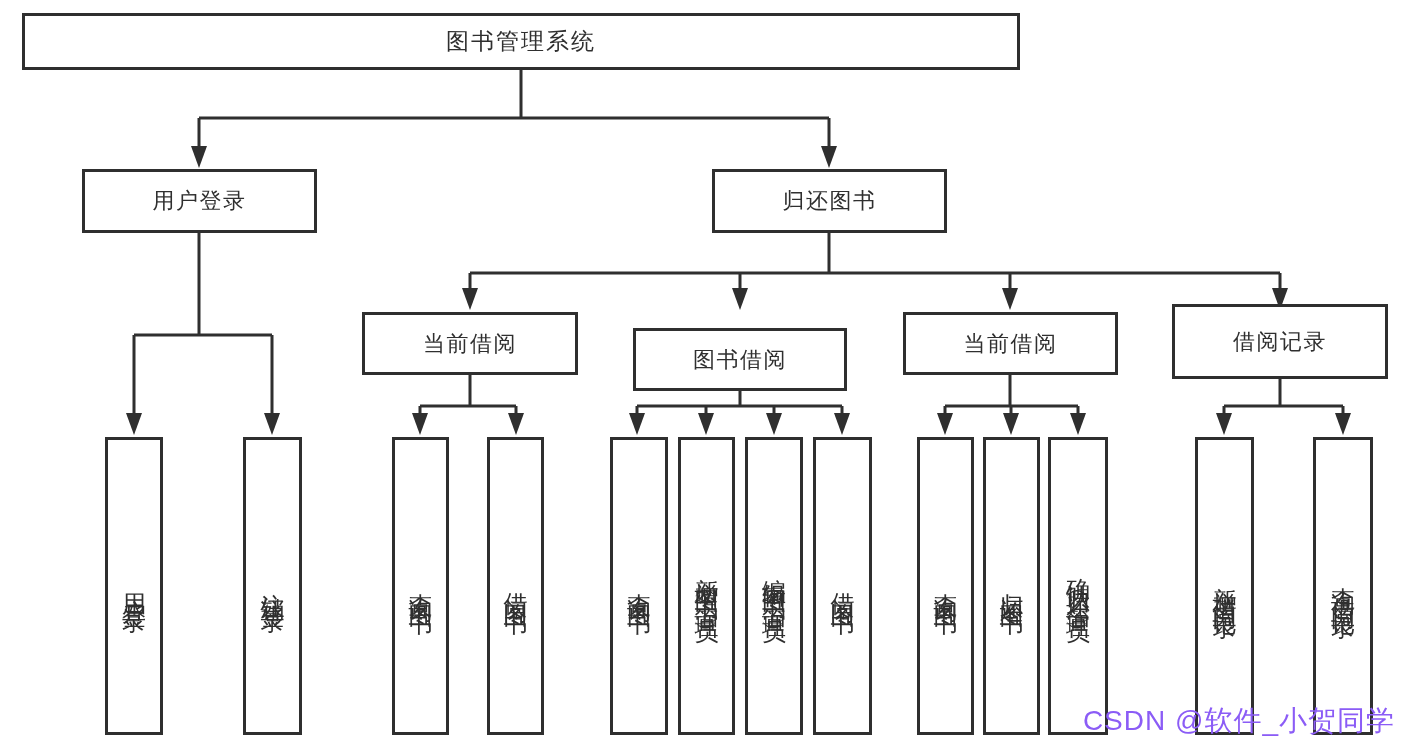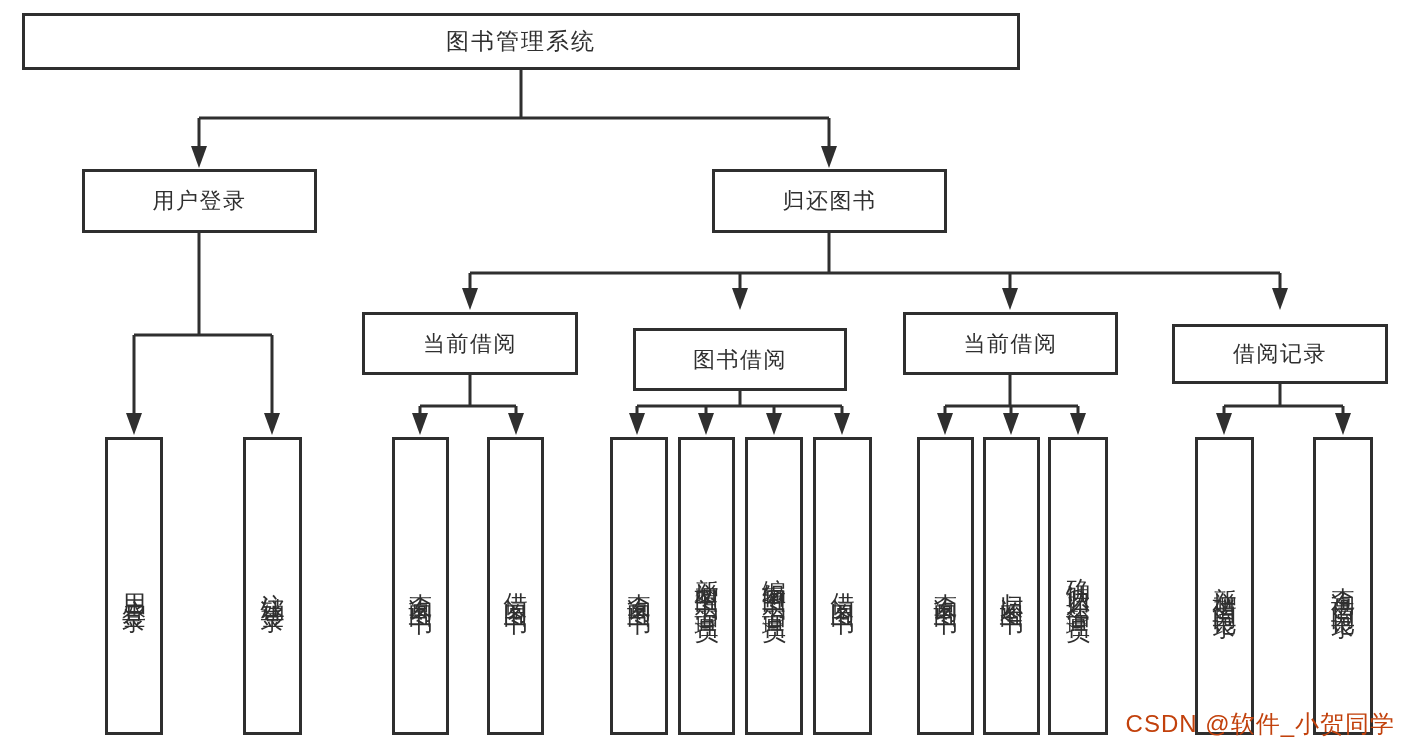--- a/index.html
+++ b/index.html
@@ -17,21 +17,21 @@
   }
   .hbox { font-size: 22px; letter-spacing: 1.5px; }
   .title-box { font-size: 23px; letter-spacing: 2px; }
   .vtext {
     writing-mode: vertical-rl; text-orientation: mixed;
     font-size: 24px; letter-spacing: 6px; line-height: 1;
     white-space: nowrap;
   }
   .watermark {
     position: absolute; right: 10px; bottom: 7px;
-    font-size: 24px; color: #c2410c; letter-spacing: 1px;
+    font-size: 28px; color: #8b5cf6; letter-spacing: 1px;
     pointer-events: none;
   }
 </style>
 </head>
 <body>
 
 <div class="stage">
 
   <svg class="connectors" viewBox="0 0 1405 747" xmlns="http://www.w3.org/2000/svg">
     <g stroke="#2f2f2f" stroke-width="3" fill="none">
@@ -86,21 +86,21 @@
 
   <div class="box hbox" style="left:362px; top:312px; width:216px; height:63px;">
     <span>当前借阅</span>
   </div>
   <div class="box hbox" style="left:633px; top:328px; width:214px; height:63px;">
     <span>图书借阅</span>
   </div>
   <div class="box hbox" style="left:903px; top:312px; width:215px; height:63px;">
     <span>当前借阅</span>
   </div>
-  <div class="box hbox" style="left:1172px; top:324px; width:216px; height:60px;">
+  <div class="box hbox" style="left:1172px; top:304px; width:216px; height:75px;">
     <span>借阅记录</span>
   </div>
 
   <div class="box" style="left:105px; top:437px; width:58px; height:298px;">
     <span class="vtext">用户登录</span>
   </div>
   <div class="box" style="left:243px; top:437px; width:59px; height:298px;">
     <span class="vtext">注销登录</span>
   </div>
 

